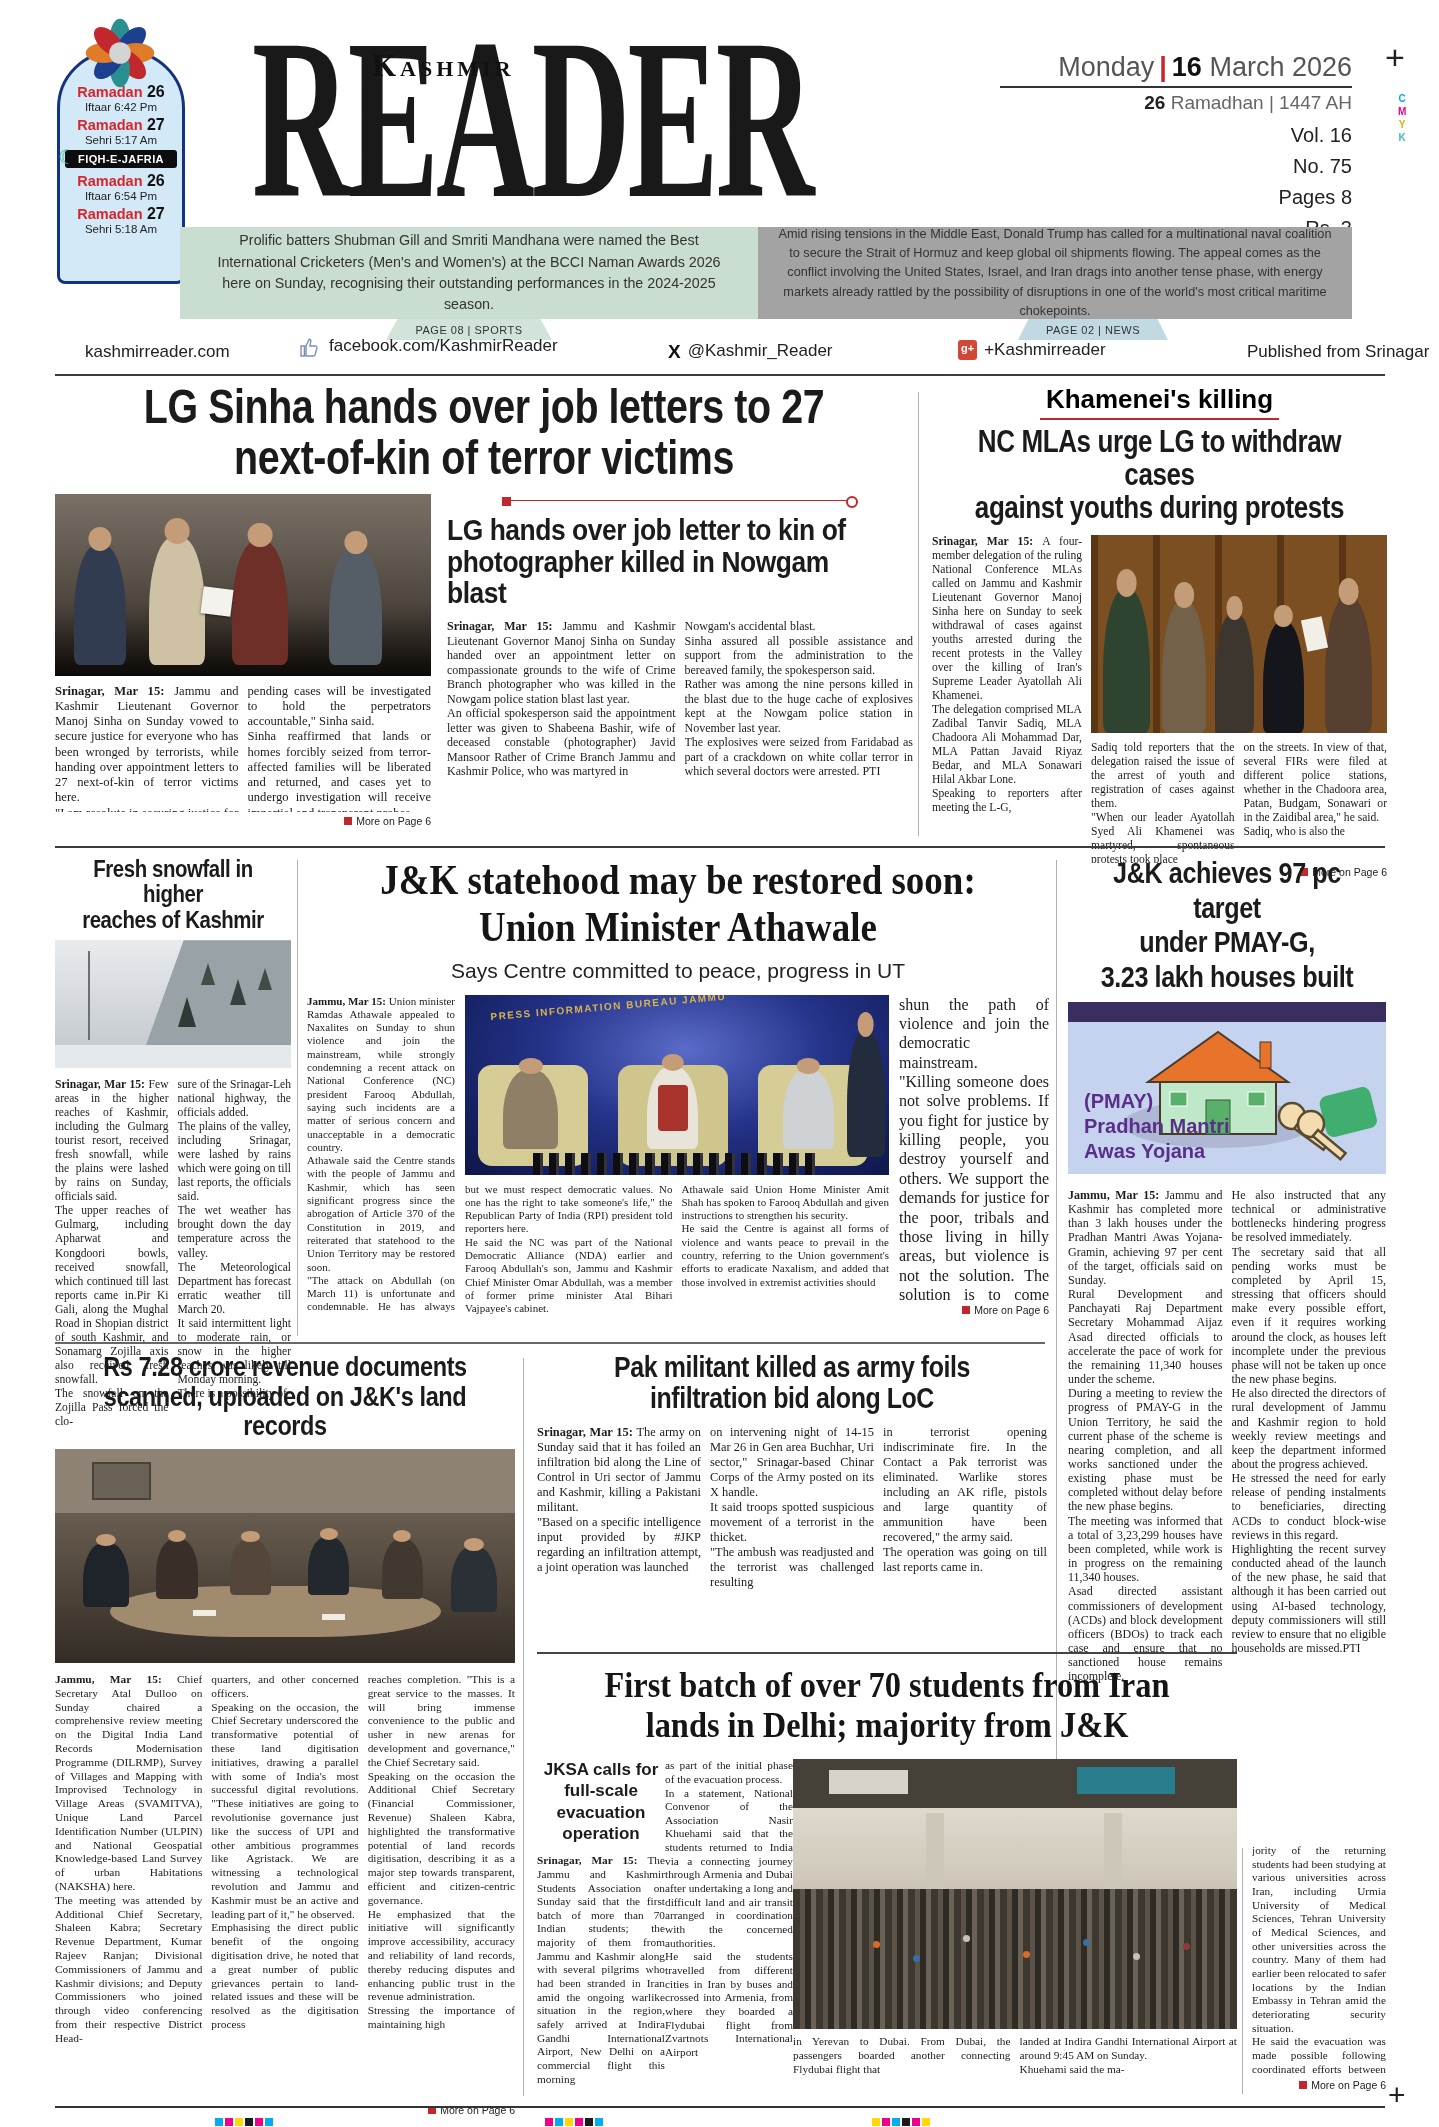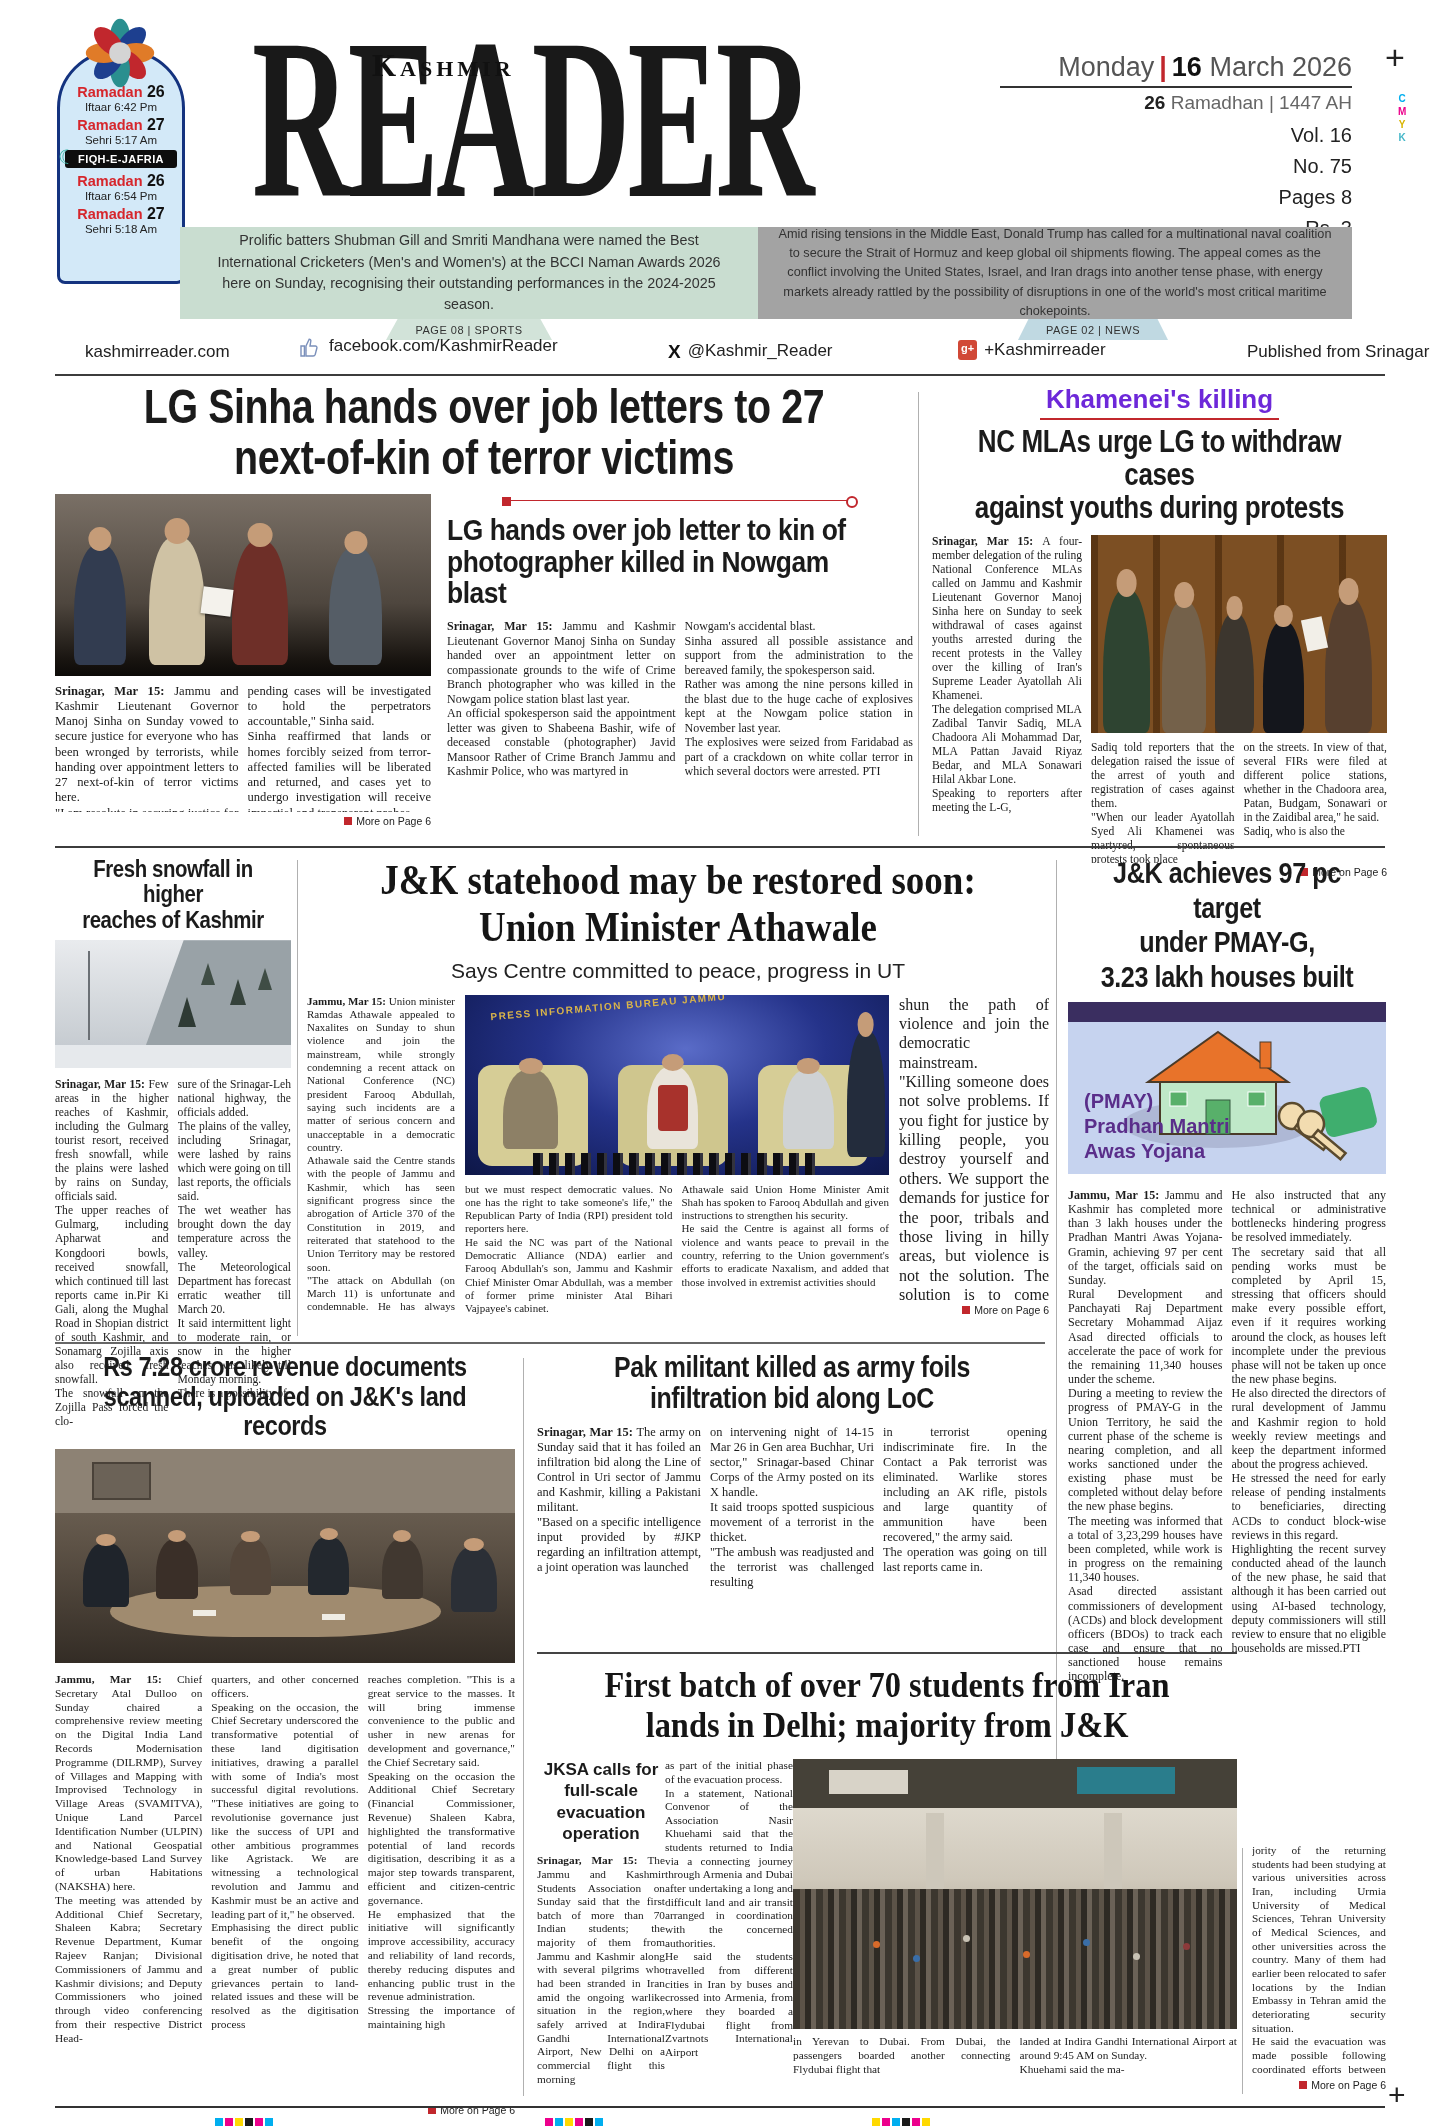--- a/index.html
+++ b/index.html
@@ -47,21 +47,21 @@
   .teaser{display:flex;align-items:center;justify-content:center;text-align:center;font-family:"Liberation Sans",sans-serif;color:#333}
   .tab{clip-path:polygon(7% 0,93% 0,100% 100%,0 100%);display:flex;align-items:center;justify-content:center;font:11px "Liberation Sans",sans-serif;color:#333;letter-spacing:.5px}
   .soc{font-family:"Liberation Sans",sans-serif;font-size:17px;color:#222;display:flex;gap:7px}
   .gp{background:#d14836;color:#fff;border-radius:3px;font:700 11px "Liberation Sans",sans-serif;padding:2px 3px}
   .xg{font:900 19px "Liberation Sans",sans-serif;color:#111}
   
   .deco{position:relative;height:10px;margin:2px 55px 8px 55px}
   .deco .ln{position:absolute;top:4px;left:6px;right:8px;border-top:1.6px solid #c1272d}
   .deco::before{content:"";position:absolute;left:0;top:1px;width:9px;height:9px;background:#c1272d}
   .deco::after{content:"";position:absolute;right:0;top:0;width:8px;height:8px;border:2px solid #c1272d;border-radius:50%;background:#fff}
-  .kicker{font:700 26px "Liberation Sans",sans-serif;color:#6d28d9;width:fit-content;margin:0 auto;border-bottom:2.5px solid #c1272d;padding:0 6px 3px 6px}
+  .kicker{font:700 26px "Liberation Sans",sans-serif;color:#000000;width:fit-content;margin:0 auto;border-bottom:2.5px solid #c1272d;padding:0 6px 3px 6px}
   .subhead{font-family:"Liberation Sans",sans-serif;font-size:21px;color:#222;text-align:center}
   .jksa{font:700 17px "Liberation Sans",sans-serif;color:#1b1b1b;text-align:center;line-height:1.25;white-space:pre-line;margin-bottom:10px}
   .regs span{display:inline-block;width:8px;height:8px;margin-right:2px}
   .plus{font:400 34px "Liberation Sans",sans-serif;color:#222}
 </style>
 </head>
 <body>
 
 <div class="page">
 

